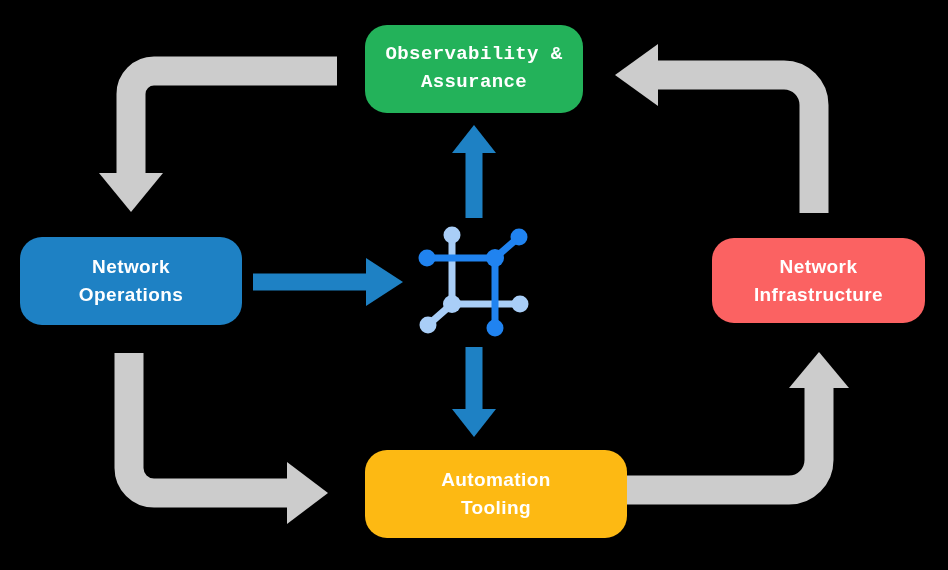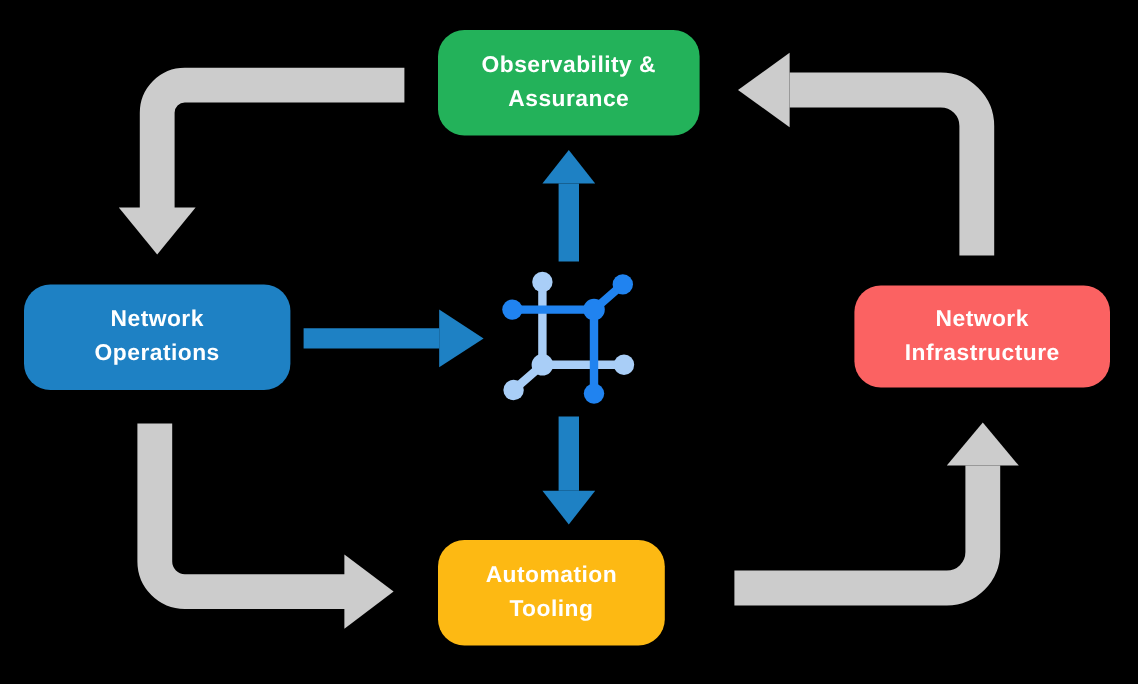--- a/index.html
+++ b/index.html
@@ -27,24 +27,24 @@
     align-items: center;
     justify-content: center;
     text-align: center;
     color: #ffffff;
     font-size: 19px;
     font-weight: bold;
     letter-spacing: 0.4px;
     line-height: 1.45;
     white-space: pre-line;
   }
-  .node-observability { left: 365px; top: 25px;  width: 218px; height: 88px; background: #23B25A; }
+  .node-observability { left: 365px; top: 25px;  width: 218px; height: 88px; background: #23B25A; font-family: Liberation Mono, monospace; }
   .node-operations    { left: 20px;  top: 237px; width: 222px; height: 88px; background: #1E81C4; }
   .node-infrastructure{ left: 712px; top: 238px; width: 213px; height: 85px; background: #FB6262; }
-  .node-tooling       { left: 365px; top: 450px; width: 189px; height: 88px; background: #FDB913; }
+  .node-tooling       { left: 365px; top: 450px; width: 262px; height: 88px; background: #FDB913; }
   .icon-wrap {
     position: absolute;
     left: 415px;
     top: 225px;
     width: 120px;
     height: 120px;
   }
 </style>
 </head>
 <body>

